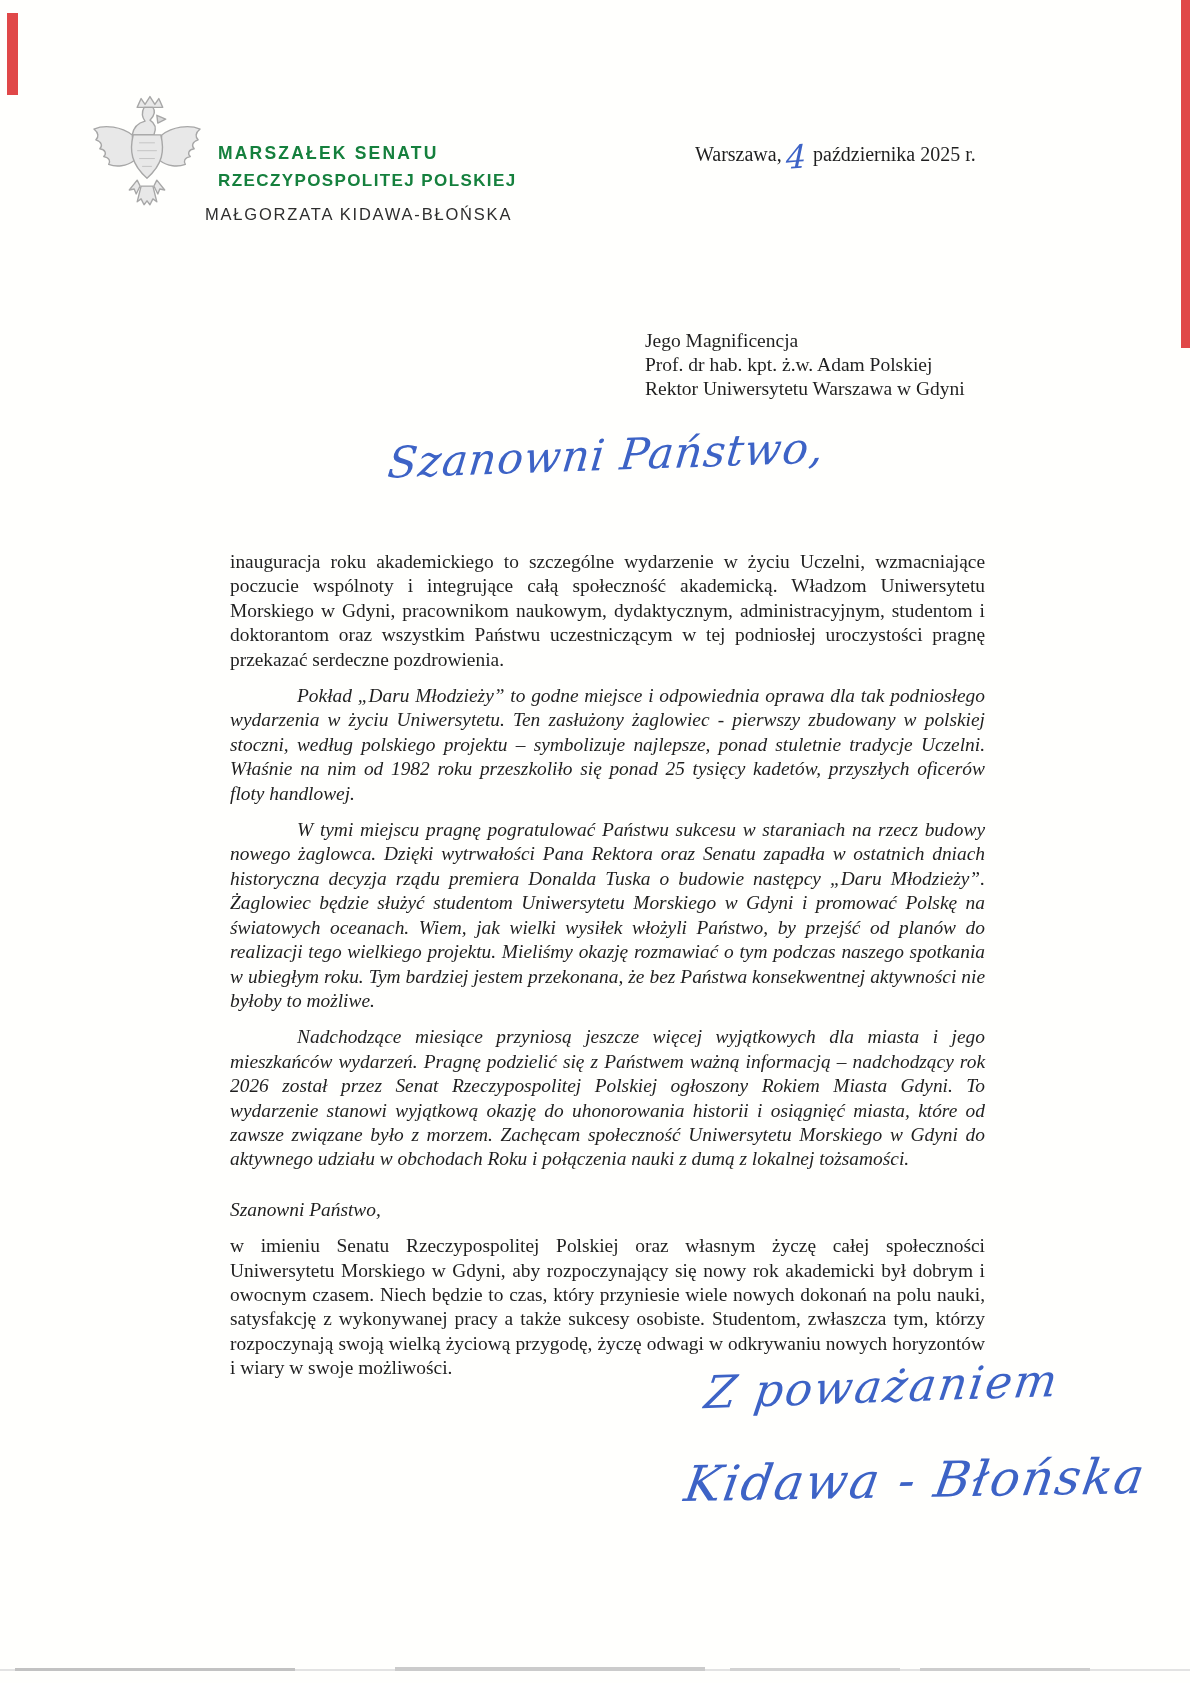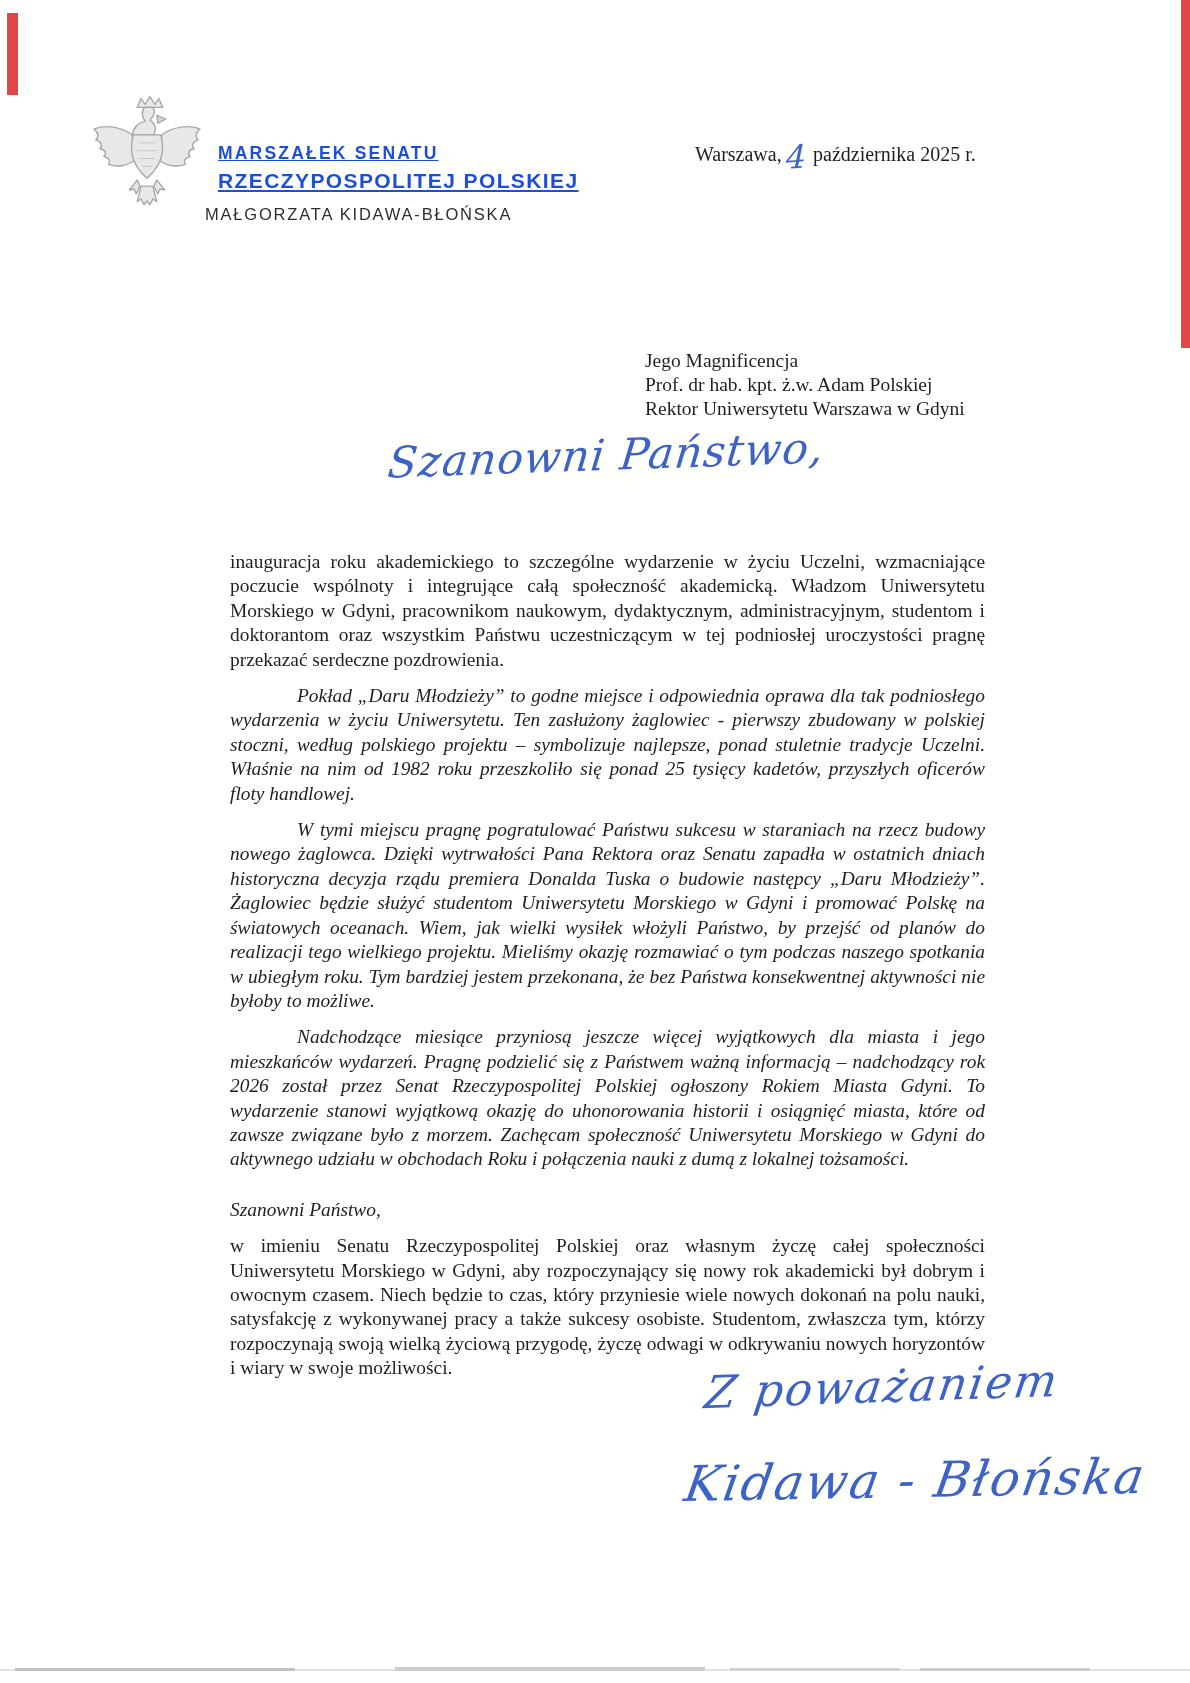--- a/index.html
+++ b/index.html
@@ -20,42 +20,42 @@
   
   .red-mark-left{position:absolute;left:7px;top:13px;width:11px;height:82px;background:var(--accent-red);}
   .red-bar-right{position:absolute;left:1181px;top:0;width:9px;height:348px;background:var(--accent-red);}
   
   .emblem{position:absolute;left:88px;top:88px;width:118px;height:145px;opacity:.95;}
   
   .office{
     position:absolute;left:218px;top:139px;
     font-family:"Liberation Sans", sans-serif;
     font-weight:bold;font-size:17.5px;line-height:28px;
-    letter-spacing:2.2px;color:#1d4ed8;text-decoration:underline;
+    letter-spacing:2.2px;color:#15803d;
   }
-  .office .l2{font-size:21px;letter-spacing:1.4px;}
+  .office .l2{font-size:17px;letter-spacing:1.4px;}
   .person{
     position:absolute;left:205px;top:205px;
     font-family:"Liberation Sans", sans-serif;
     font-weight:normal;font-size:16.5px;letter-spacing:1.8px;color:#2e2e2e;
   }
   
   .dateline{position:absolute;left:695px;top:143px;font-size:20px;white-space:nowrap;}
   .hand{
     font-family:"DejaVu Serif", serif;
     font-style:italic;
     color:var(--ink-blue);
   }
   .day{
     display:inline-block;font-size:32px;line-height:10px;
     vertical-align:-7px;margin:0 7px 0 4px;
     transform:rotate(-5deg) skewX(-6deg);
   }
   
-  .addressee{position:absolute;left:645px;top:329px;font-size:19.5px;line-height:23.8px;margin-top:20px;}
+  .addressee{position:absolute;left:645px;top:329px;font-size:19.5px;line-height:23.8px;}
   
   .salutation{
     position:absolute;left:388px;top:430px;
     font-size:43px;letter-spacing:1px;
     transform:rotate(-2deg) skewX(-8deg);
     white-space:nowrap;
   }
   
   .body{
     position:absolute;left:218px;top:538px;width:779px;

